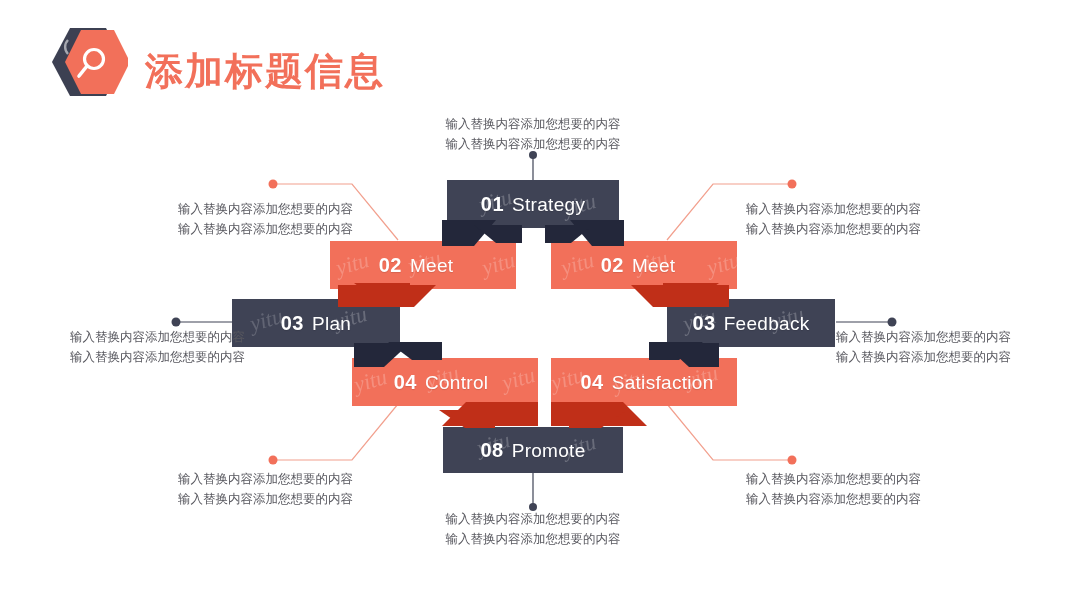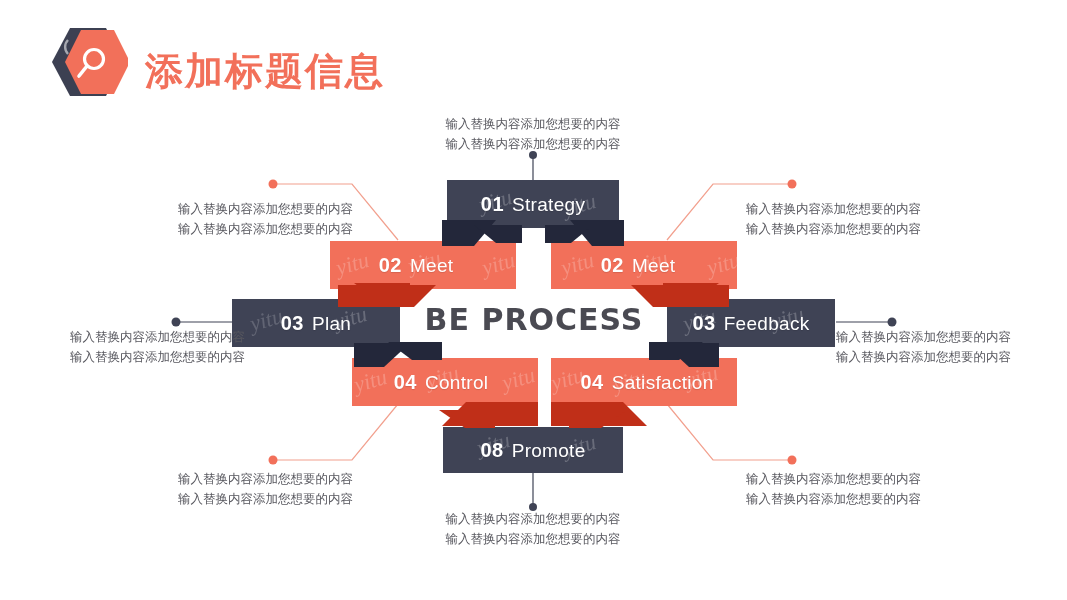--- a/index.html
+++ b/index.html
@@ -265,21 +265,20 @@
       </svg>
       <div class="body" style="background:#3f4355;"></div>
       <span class="wm" style="left:34px;top:4px;transform:rotate(-16deg);">yitu</span>
       <span class="wm" style="left:120px;top:6px;transform:rotate(-16deg);">yitu</span>
       <div class="lbl">
         <span class="num">08</span>
         <span class="txt">Promote</span>
       </div>
     </div>
 
-    <div class="center-title">BE PROCESS</div>
 
     <div class="cap c" style="left:433px;top:114px;width:200px;">
       <div>输入替换内容添加您想要的内容</div>
       <div>输入替换内容添加您想要的内容</div>
     </div>
 
     <div class="cap r" style="left:143px;top:199px;width:210px;">
       <div>输入替换内容添加您想要的内容</div>
       <div>输入替换内容添加您想要的内容</div>
     </div>

